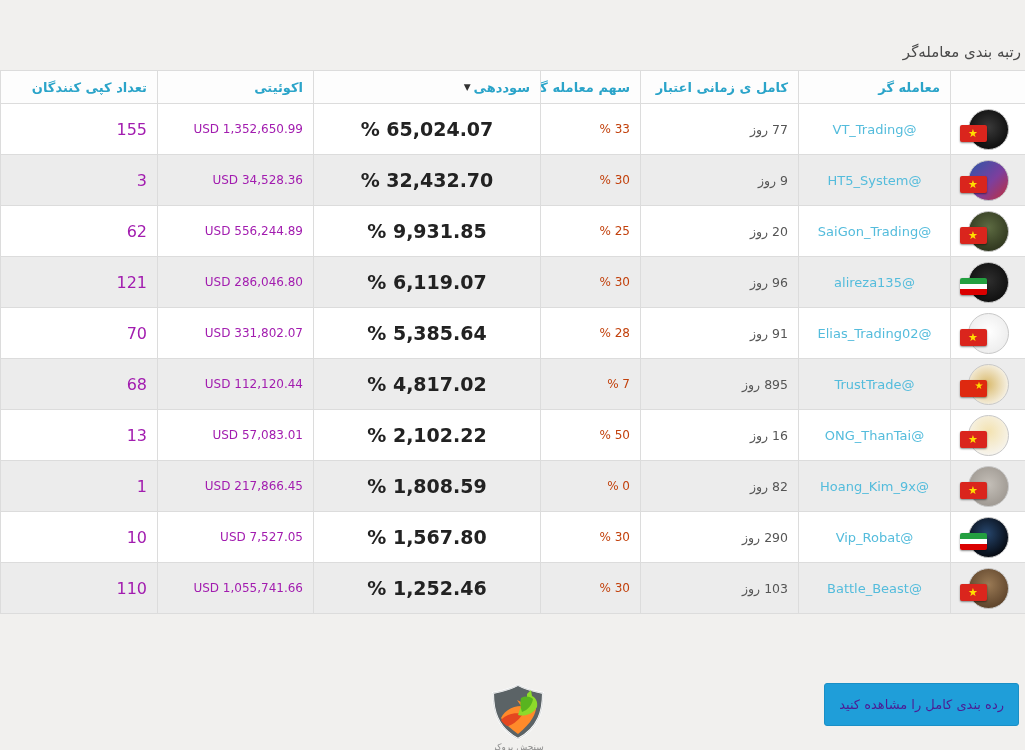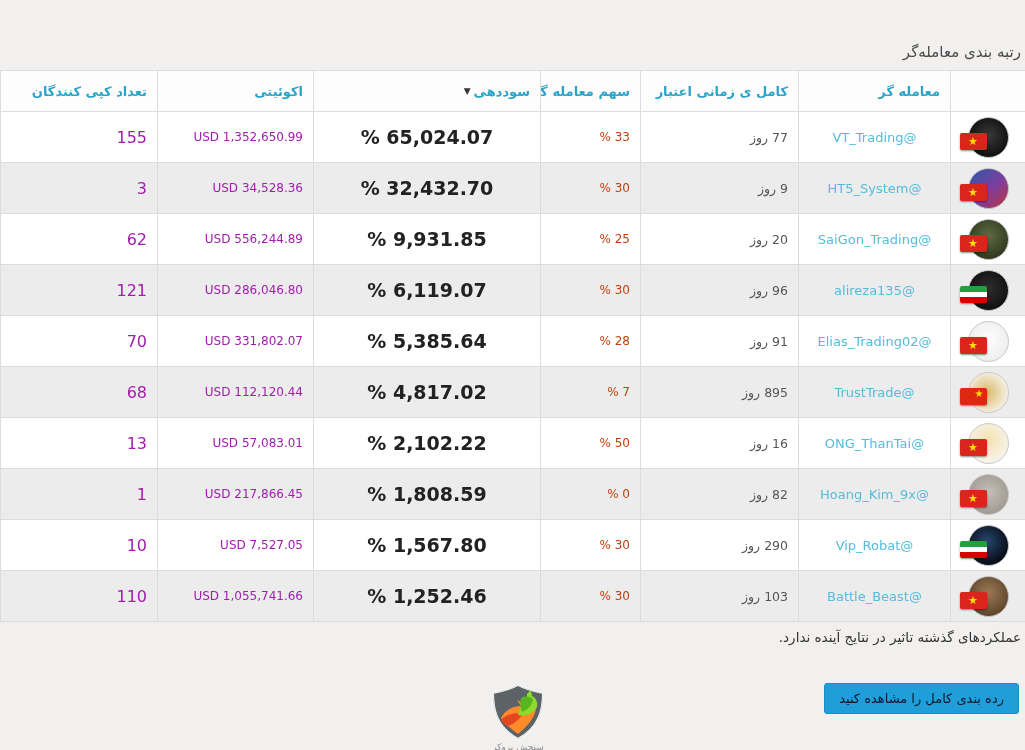--- a/index.html
+++ b/index.html
@@ -22,21 +22,21 @@
     border-collapse:collapse; table-layout:fixed;
     background:#fff;
   }
   table.rank-table th, table.rank-table td {
     border:1px solid #dcdcdc;
     padding:0 10px;
     vertical-align:middle;
     overflow:hidden; white-space:nowrap;
   }
   table.rank-table thead th {
-    height:41px;
+    height:33px;
     background:#fdfdfd;
     color:#2ba4c9;
     font-size:13px; font-weight:bold;
     text-align:right;
   }
   table.rank-table tbody tr { height:51px; background:#ffffff; }
   table.rank-table tbody tr.alt { background:#ececec; }
 
   td.cell-copiers, td.cell-equity, td.cell-share, td.cell-period, td.cell-trader { text-align:right; }
   td.cell-copiers { font-size:16px; color:#a21caf; }
@@ -80,22 +80,22 @@
     background:linear-gradient(to bottom, #239f40 0 33%, #ffffff 33% 66%, #da0000 66% 100%);
   }
 
   .disclaimer {
     position:absolute; top:629px; right:4px;
     font-size:13.5px; color:#333;
   }
 
   .cta-button {
     position:absolute; top:683px; right:6px;
-    height:31px; padding:0 14px;
-    background:#1f9ed9; color:#0f172a;
+    height:43px; padding:0 14px;
+    background:#1f9ed9; color:#4c1d95;
     border:1px solid #1a8fc6; border-radius:3px;
     font-size:13px; font-family:"DejaVu Sans", sans-serif;
     line-height:29px; cursor:pointer;
   }
 
   .brand { position:absolute; left:472px; top:684px; width:92px; text-align:center; }
   .brand-caption { font-size:9px; color:#8d8d8d; margin-top:-2px; }
 </style>
 </head>
 <body>
@@ -254,21 +254,20 @@
       <td class="cell-trader"><span class="ltr">Battle_Beast@</span></td>
       <td class="cell-period">103 روز</td>
       <td class="cell-share"><span class="ltr">% 30</span></td>
       <td class="cell-profit"><span class="ltr">% 1,252.46</span></td>
       <td class="cell-equity"><span class="ltr">USD 1,055,741.66</span></td>
       <td class="cell-copiers">110</td>
     </tr>
       </tbody>
   </table>
 
-  <div class="disclaimer">عملکردهای گذشته تاثیر در نتایج آینده ندارد.</div>
 
   <button class="cta-button">رده بندی کامل را مشاهده کنید</button>
 
   <div class="brand">
     <svg width="62" height="56" viewBox="0 0 62 56">
       <path d="M31 1 C40 6 51 8 56 9 C56 26 52 44 31 55 C10 44 6 26 6 9 C11 8 22 6 31 1 Z" fill="#5b6366" stroke="#ffffff" stroke-width="2"></path>
       <path d="M31 1 C40 6 51 8 56 9 C56 26 52 44 31 55 C10 44 6 26 6 9 C11 8 22 6 31 1 Z" fill="none" stroke="#cfd2d3" stroke-width="0.8"></path>
       <path d="M14 34 C18 26 26 22 34 22 L30 16 L38 20 C42 18 46 18 49 20 C50 28 46 38 31 50 C24 45 18 40 14 34 Z" fill="#ff8a2a"></path>
       <path d="M14 36 C20 30 28 28 36 30 C30 38 24 42 20 42 C17 40 15 38 14 36 Z" fill="#e4471f"></path>
       <path d="M40 10 L44 6 L45 12 C49 14 51 18 50 23 C46 30 38 33 31 31 C33 24 36 18 40 14 Z" fill="#8ddb2a"></path>

